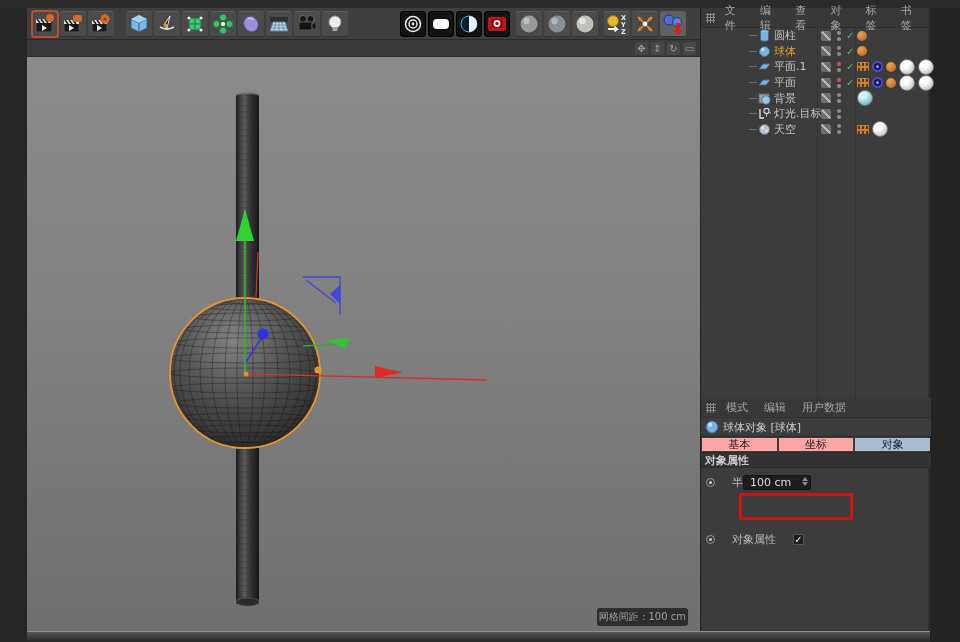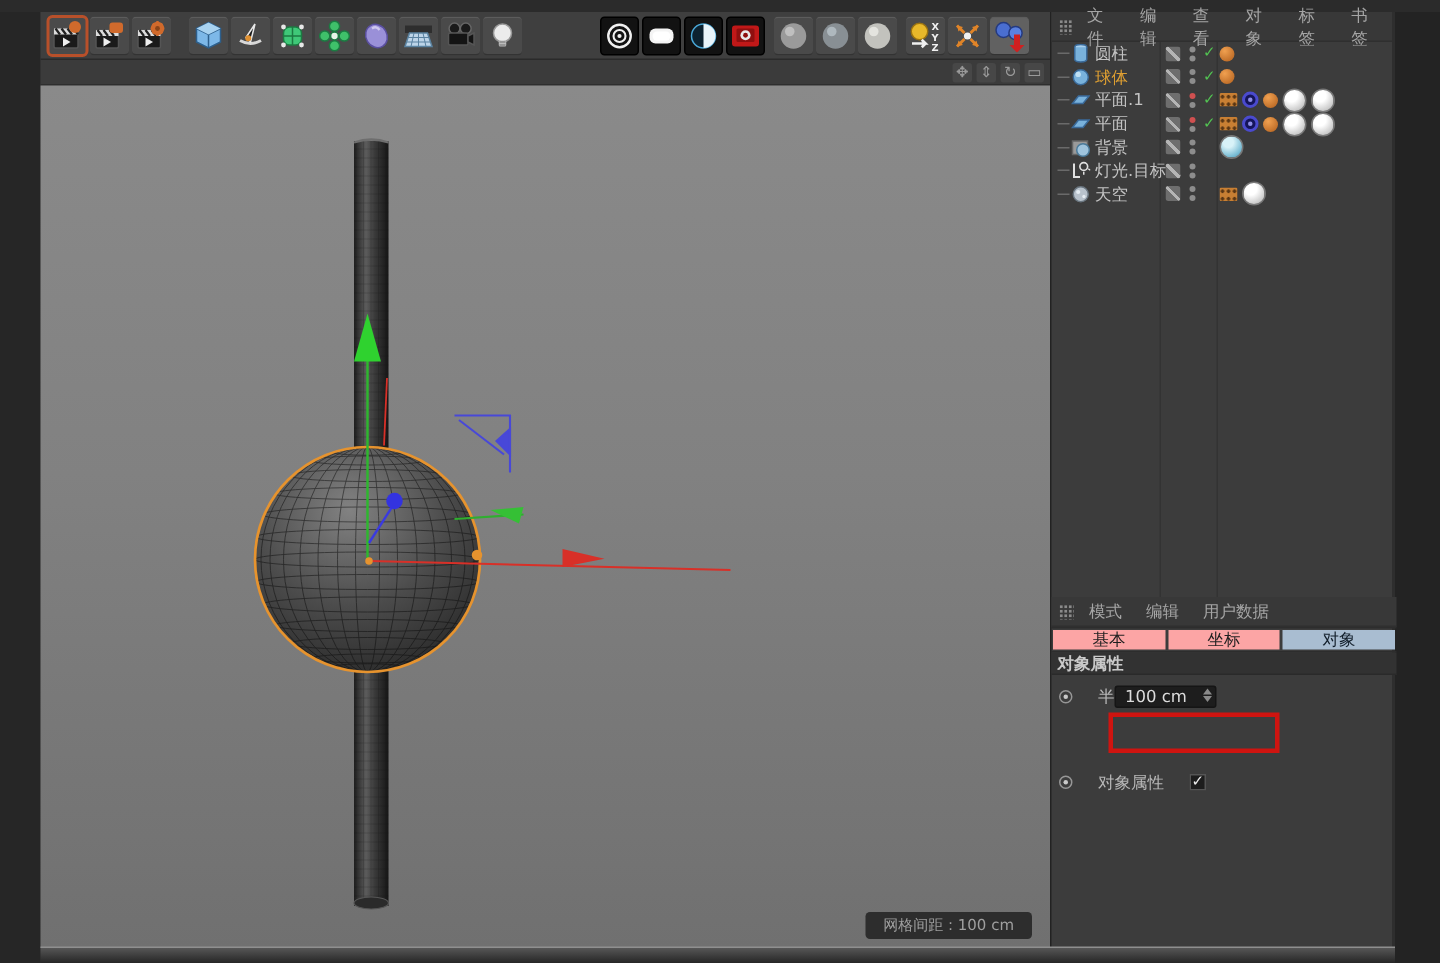--- a/index.html
+++ b/index.html
@@ -30,34 +30,34 @@
 
   
   .vp-menubar { position:absolute; top:40px; left:27px; width:673px; height:17px;
     background:#3b3b3b; border-bottom:1px solid #2e2e2e; }
   .vp-nav { position:absolute; right:4px; top:2px; display:flex; gap:3px; }
   .vp-nav span { width:13px; height:13px; font-size:10px; line-height:13px; text-align:center;
     color:#9a9a9a; background:#474747; border-radius:2px; }
   .viewport { position:absolute; top:57px; left:27px; width:673px; height:575px;
     background:linear-gradient(180deg,#8a8a8a 0%, #818181 45%, #707070 100%); overflow:hidden; }
   .grid-badge { position:absolute; right:12px; bottom:6px; background:#2d2d2d; border-radius:3px;
-    padding:2px 12px; font-size:10px; color:#9f9f9f; }
+    padding:2px 2px; font-size:10px; color:#9f9f9f; }
 
   
   .panel { position:absolute; top:8px; left:700px; width:228px; height:624px;
     background:#3c3c3c; border-left:1px solid #222; }
   .menubar { height:20px; display:flex; align-items:center; gap:0; background:#383838;
     border-bottom:1px solid #2f2f2f; padding-left:3px; }
   .menubar .menu-item { font-size:11px; color:#a5a5a5; padding:0 8px; }
   .grip { width:10px; height:10px; margin:0 2px;
     background-image:radial-gradient(#8a8a8a 1px, transparent 1.2px);
     background-size:3px 3px; }
 
   
-  .om-tree { position:relative; height:372px; }
+  .om-tree { position:relative; height:372px;margin-left:44px; }
   .om-col-div { position:absolute; top:0; bottom:0; width:1px; background:#333; }
   .om-row { position:relative; height:15.6px; display:flex; align-items:center; }
   .tree-stub { width:8px; height:1px; background:#6a6a6a; margin-left:4px; }
   .obj-icon { width:13px; height:13px; margin:0 3px 0 1px; flex:none; }
   .obj-label { font-size:11px; color:#c3c3c3; white-space:nowrap; }
   .obj-label.selected { color:#e0a032; }
   .om-cols { position:absolute; left:76px; top:0; height:100%; display:flex; align-items:center; }
   .slash-square { width:10px; height:10px; border-radius:2px;
     background:linear-gradient(45deg, transparent 42%, #b5b5b5 42%, #b5b5b5 58%, transparent 58%), #6e6e6e; }
   .vdots { width:6px; margin-left:5px; display:flex; flex-direction:column; gap:2px; align-items:center; }
@@ -552,20 +552,27 @@
     </div>
 
     <div class="am">
       <div class="menubar">
         <span class="grip"></span>
         <span class="menu-item">模式</span>
         <span class="menu-item">编辑</span>
         <span class="menu-item">用户数据</span>
       </div>
 
+      <div class="am-header">
+        <svg width="14" height="14" viewBox="0 0 13 13">
+          <circle cx="6.5" cy="6.5" r="5.5" fill="#79b2dc" stroke="#3a6a9a"></circle>
+          <circle cx="4.8" cy="4.4" r="2" fill="#bfe0f4"></circle>
+        </svg>
+        <span class="am-title">球体对象 [球体]</span>
+      </div>
 
       <div class="am-tabs">
         <div class="am-tab">基本</div>
         <div class="am-tab">坐标</div>
         <div class="am-tab active">对象</div>
       </div>
 
       <div class="am-section">对象属性</div>
 
       <div class="am-body">

